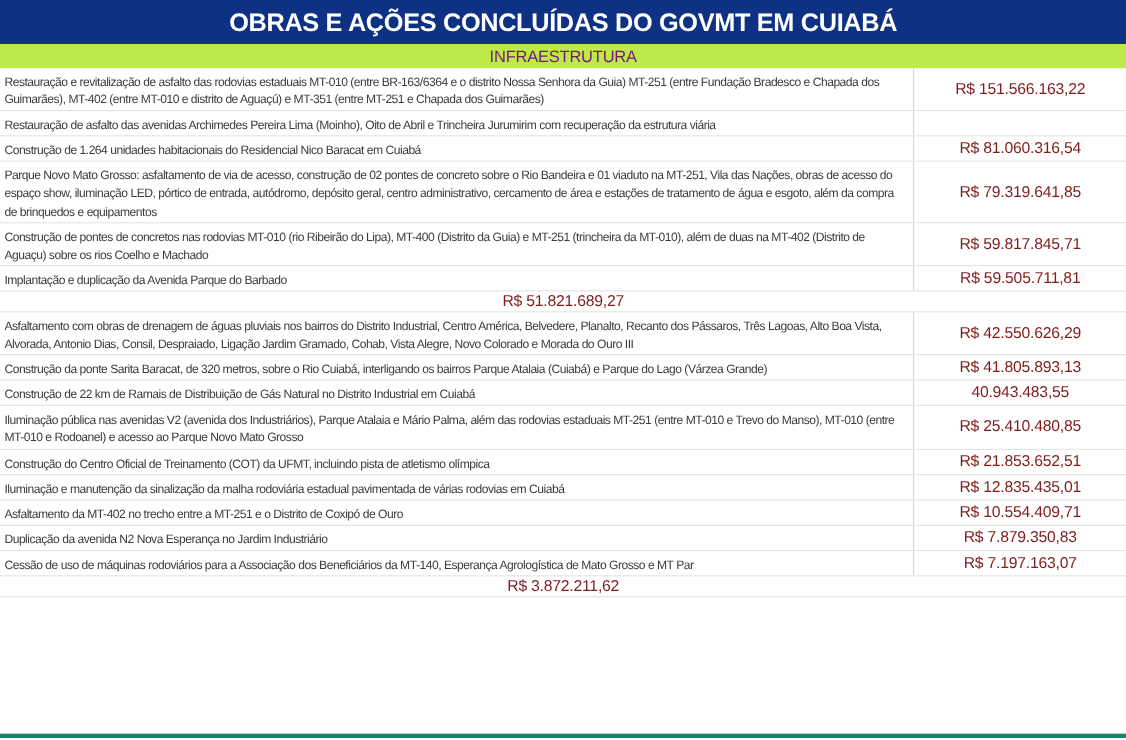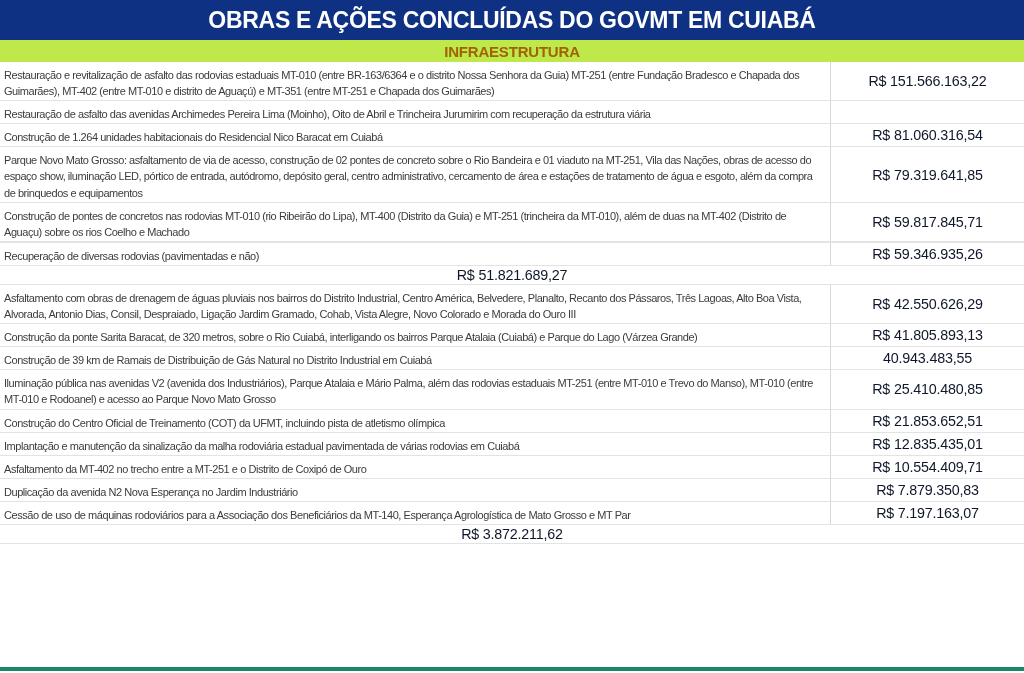--- a/index.html
+++ b/index.html
@@ -24,23 +24,23 @@
     font-weight: bold;
     letter-spacing: -0.3px;
     white-space: nowrap;
   }
   .section-bar {
     height: 22px; flex: 0 0 22px;
     background: #bfe94a;
     display: flex; align-items: center; justify-content: center;
   }
   .section-title {
-    color: #a16207;
+    color: #701a75;
     font-size: 15px;
-    font-weight: bold;
+    font-weight: normal;
     letter-spacing: -0.2px;
   }
   .table {
     flex: 1 1 auto;
     overflow: hidden;
     display: flex; flex-direction: column;
   }
   .row {
     display: flex;
     border-bottom: 1px solid #e3e3e3;
@@ -52,21 +52,21 @@
     border-right: 1px solid #d6d6d6;
     color: #3c3c3c;
     font-size: 11px;
     line-height: 16.1px;
     letter-spacing: -0.45px;
   }
   .val {
     flex: 1 1 auto;
     display: flex; align-items: center; justify-content: center;
     text-align: center;
-    color: #0f172a;
+    color: #7f1d1d;
     font-size: 14.3px;
     letter-spacing: -0.2px;
     padding: 1px 2px;
     white-space: nowrap;
   }
   .footer-line {
     flex: 0 0 4px; height: 4px;
     background: #17866b;
   }
   .footer-gap {
@@ -101,50 +101,48 @@
       </div>
       <div class="row">
         <div class="desc">Parque Novo Mato Grosso: asfaltamento de via de acesso, construção de 02 pontes de concreto sobre o Rio Bandeira e 01 viaduto na MT-251, Vila das Nações, obras de acesso do espaço show, iluminação LED, pórtico de entrada, autódromo, depósito geral, centro administrativo, cercamento de área e estações de tratamento de água e esgoto, além da compra de brinquedos e equipamentos</div>
         <div class="val">R$ 79.319.641,85</div>
       </div>
       <div class="row">
         <div class="desc">Construção de pontes de concretos nas rodovias MT-010 (rio Ribeirão do Lipa), MT-400 (Distrito da Guia) e MT-251 (trincheira da MT-010), além de duas na MT-402 (Distrito de Aguaçu) sobre os rios Coelho e Machado</div>
         <div class="val">R$ 59.817.845,71</div>
       </div>
       <div class="row">
-      </div>
-      <div class="row">
-        <div class="desc">Recuperação de diversas rodovias (pavimentadas e não)</div>
-        <div class="val">R$ 59.346.935,26</div>
+        <div class="desc">Implantação e duplicação da Avenida Parque do Barbado</div>
+        <div class="val">R$ 59.505.711,81</div>
       </div>
       <div class="row">
         <div class="val">R$ 51.821.689,27</div>
       </div>
       <div class="row">
         <div class="desc">Asfaltamento com obras de drenagem de águas pluviais nos bairros do Distrito Industrial, Centro América, Belvedere, Planalto, Recanto dos Pássaros, Três Lagoas, Alto Boa Vista, Alvorada, Antonio Dias, Consil, Despraiado, Ligação Jardim Gramado, Cohab, Vista Alegre, Novo Colorado e Morada do Ouro III</div>
         <div class="val">R$ 42.550.626,29</div>
       </div>
       <div class="row">
         <div class="desc">Construção da ponte Sarita Baracat, de 320 metros, sobre o Rio Cuiabá, interligando os bairros Parque Atalaia (Cuiabá) e Parque do Lago (Várzea Grande)</div>
         <div class="val">R$ 41.805.893,13</div>
       </div>
       <div class="row">
-        <div class="desc">Construção de 39 km de Ramais de Distribuição de Gás Natural no Distrito Industrial em Cuiabá</div>
+        <div class="desc">Construção de 22 km de Ramais de Distribuição de Gás Natural no Distrito Industrial em Cuiabá</div>
         <div class="val">40.943.483,55</div>
       </div>
       <div class="row">
         <div class="desc">Iluminação pública nas avenidas V2 (avenida dos Industriários), Parque Atalaia e Mário Palma, além das rodovias estaduais MT-251 (entre MT-010 e Trevo do Manso), MT-010 (entre MT-010 e Rodoanel) e acesso ao Parque Novo Mato Grosso</div>
         <div class="val">R$ 25.410.480,85</div>
       </div>
       <div class="row">
         <div class="desc">Construção do Centro Oficial de Treinamento (COT) da UFMT, incluindo pista de atletismo olímpica</div>
         <div class="val">R$ 21.853.652,51</div>
       </div>
       <div class="row">
-        <div class="desc">Implantação e manutenção da sinalização da malha rodoviária estadual pavimentada de várias rodovias em Cuiabá</div>
+        <div class="desc">Iluminação e manutenção da sinalização da malha rodoviária estadual pavimentada de várias rodovias em Cuiabá</div>
         <div class="val">R$ 12.835.435,01</div>
       </div>
       <div class="row">
         <div class="desc">Asfaltamento da MT-402 no trecho entre a MT-251 e o Distrito de Coxipó de Ouro</div>
         <div class="val">R$ 10.554.409,71</div>
       </div>
       <div class="row">
         <div class="desc">Duplicação da avenida N2 Nova Esperança no Jardim Industriário</div>
         <div class="val">R$ 7.879.350,83</div>
       </div>

